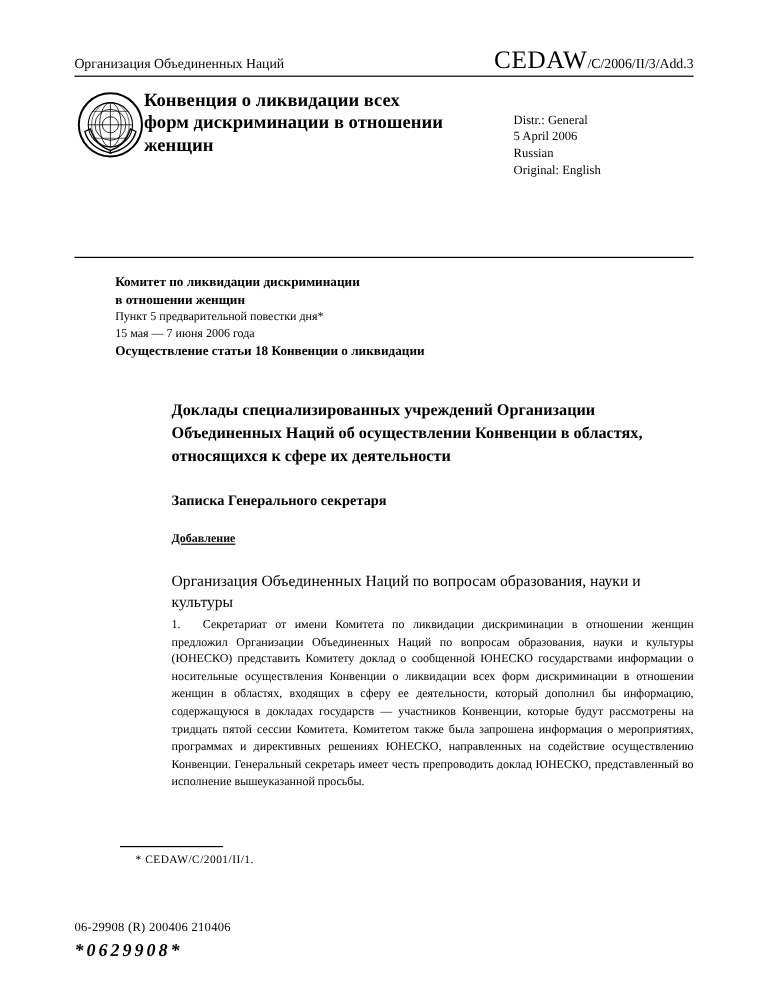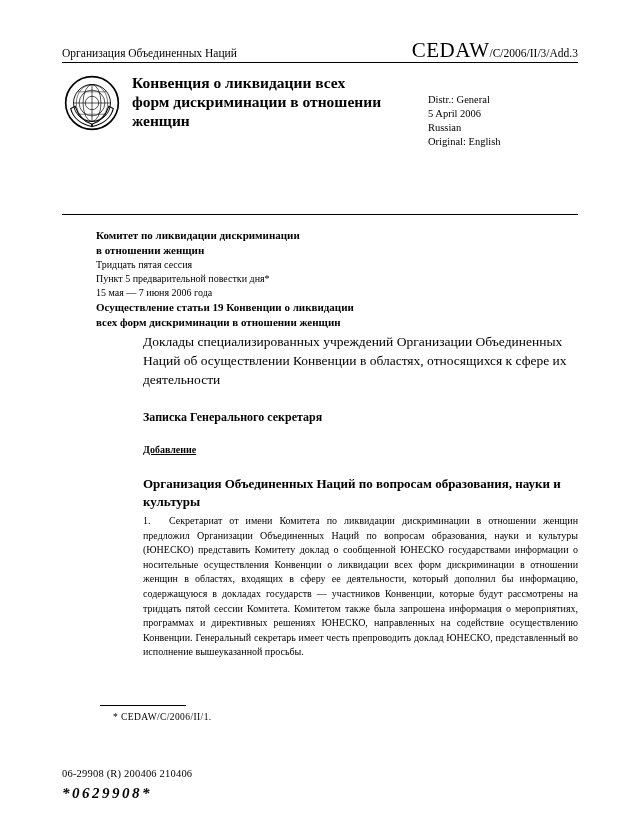--- a/index.html
+++ b/index.html
@@ -62,21 +62,20 @@
   }
   .un-emblem {
     width: 56px;
     height: 56px;
     flex: 0 0 56px;
     margin-top: 4px;
     margin-left: 2px;
   }
   .title-block {
     flex: 1 1 auto;
-    margin-left: 12px;
     padding-top: 2px;
   }
   .conv-title {
     font-family: "Liberation Serif", serif;
     font-weight: bold;
     font-size: 15.5px;
     line-height: 19px;
     width: 250px;
   }
   .distr-block {
@@ -118,38 +117,38 @@
 
   
   .main {
     position: absolute;
     left: 143px;
     top: 332px;
     width: 435px;
   }
   h1.doc-title {
     font-family: "Liberation Serif", serif;
-    font-weight: normal;
+    font-weight: bold;
     font-size: 13.5px;
     line-height: 19px;
     margin: 0 0 0 0;
   }
   .note-sg {
     font-weight: bold;
     font-size: 12px;
     margin-top: 21px;
   }
   .addendum {
     font-weight: bold;
     font-size: 10px;
     margin-top: 19px;
     text-decoration: underline;
   }
   h2.agency {
-    font-weight: bold;
+    font-weight: normal;
     font-size: 13px;
     line-height: 18px;
     margin: 20px 0 0 0;
   }
   .para {
     margin-top: 3px;
     font-size: 10px;
     line-height: 14.6px;
     text-align: justify;
   }
@@ -235,39 +234,37 @@
         <div>Original: English</div>
       </div>
     </div>
   </div>
 
   <div class="rule-mid"></div>
 
   <div class="committee">
     <div class="b">Комитет по ликвидации дискриминации</div>
     <div class="b">в отношении женщин</div>
-    <div class="n">Тридцать пятая сессия</div>
     <div class="n">Пункт 5 предварительной повестки дня*</div>
     <div class="n">15 мая — 7 июня 2006 года</div>
-    <div class="b">Осуществление статьи 19 Конвенции о ликвидации</div>
-    <div class="b">всех форм дискриминации в отношении женщин</div>
+    <div class="b">Осуществление статьи 18 Конвенции о ликвидации</div>
   </div>
 
   <div class="main">
     <h1 class="doc-title">Доклады специализированных учреждений Организации Объединенных Наций об осуществлении Конвенции в областях, относящихся к сфере их деятельности</h1>
     <div class="note-sg">Записка Генерального секретаря</div>
     <div class="addendum">Добавление</div>
     <h2 class="agency">Организация Объединенных Наций по вопросам образования, науки и культуры</h2>
     <div class="para">
       <span class="num">1.</span><span>Секретариат от имени Комитета по ликвидации дискриминации в отношении женщин предложил Организации Объединенных Наций по вопросам образования, науки и культуры (ЮНЕСКО) представить Комитету доклад о сообщенной ЮНЕСКО государствами информации о носительные осуществления Конвенции о ликвидации всех форм дискриминации в отношении женщин в областях, входящих в сферу ее деятельности, который дополнил бы информацию, содержащуюся в докладах государств — участников Конвенции, которые будут рассмотрены на тридцать пятой сессии Комитета. Комитетом также была запрошена информация о мероприятиях, программах и директивных решениях ЮНЕСКО, направленных на содействие осуществлению Конвенции. Генеральный секретарь имеет честь препроводить доклад ЮНЕСКО, представленный во исполнение вышеуказанной просьбы.</span>
     </div>
   </div>
 
   <div class="footnote-rule"></div>
   <div class="footnote">
     <span>*</span>
-    <span>CEDAW/C/2006/II/1.</span>
+    <span>CEDAW/C/2001/II/1.</span>
   </div>
 
   <div class="job-number">06-29908 (R)    200406    210406</div>
   <div class="barcode">*0629908*</div>
 
 </div>
 
 </body></html>

